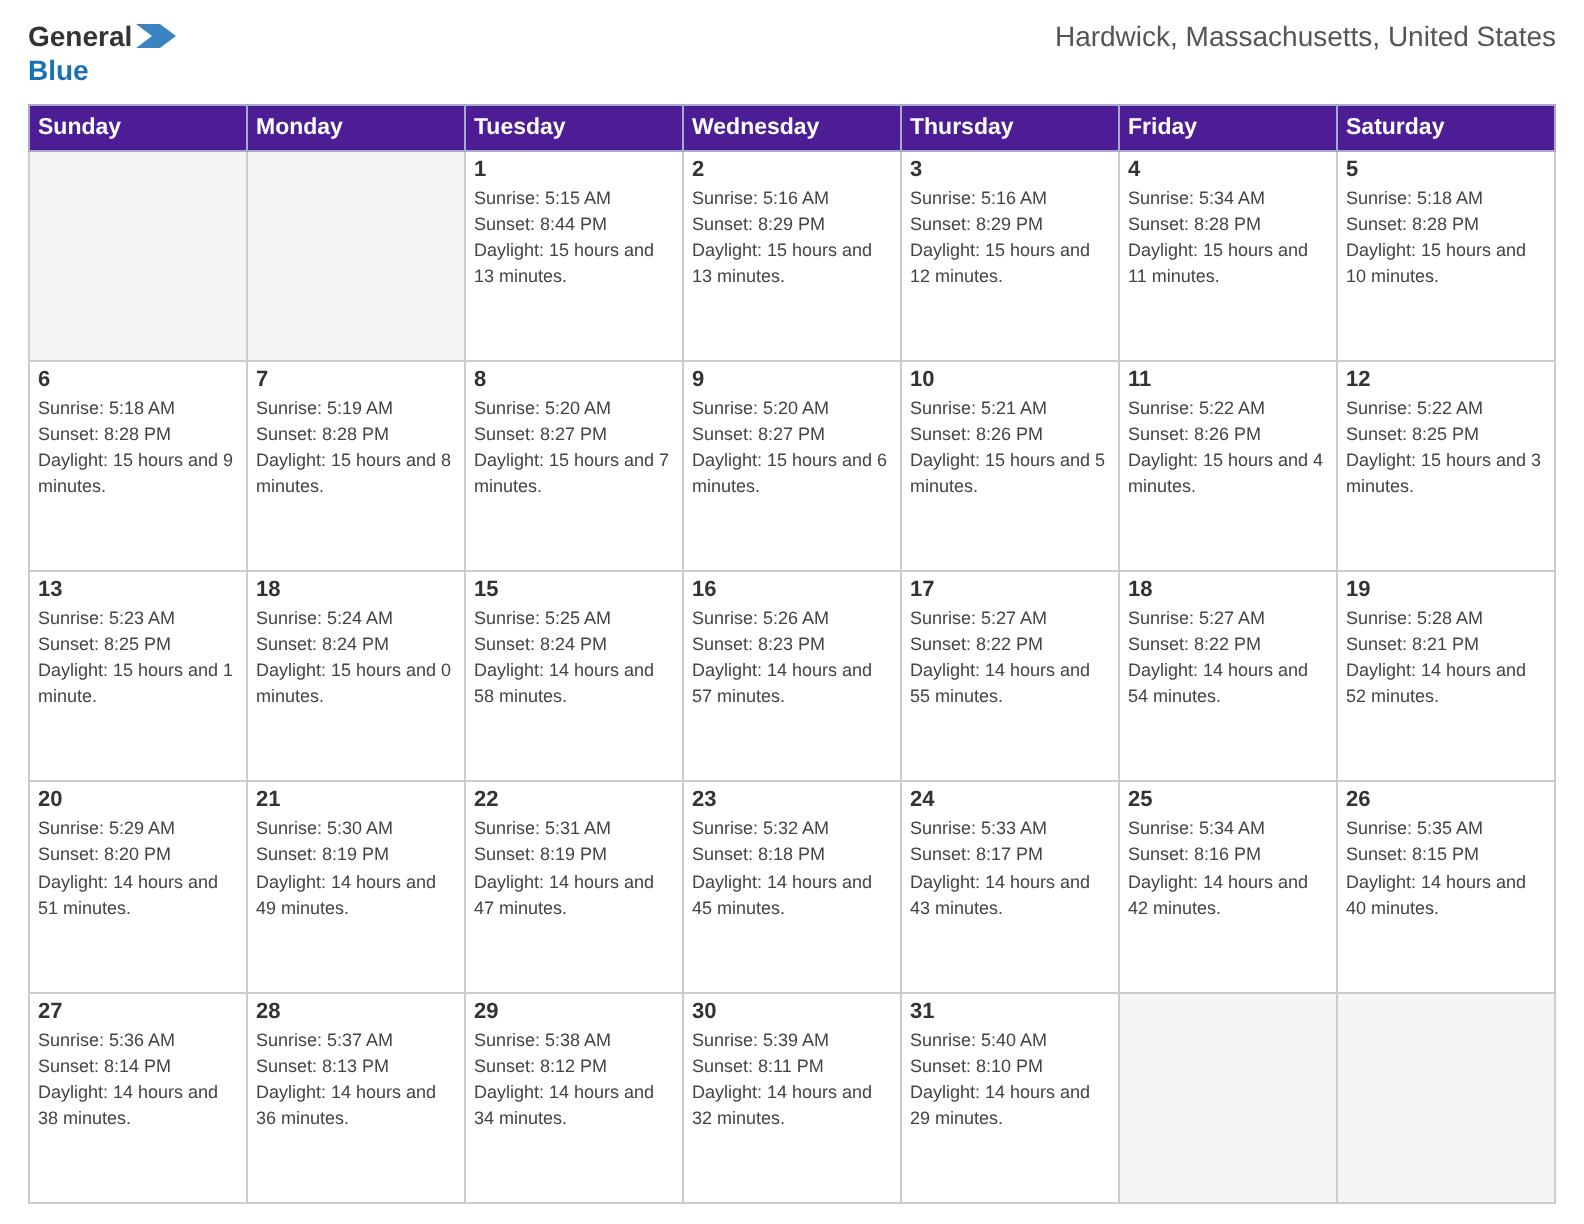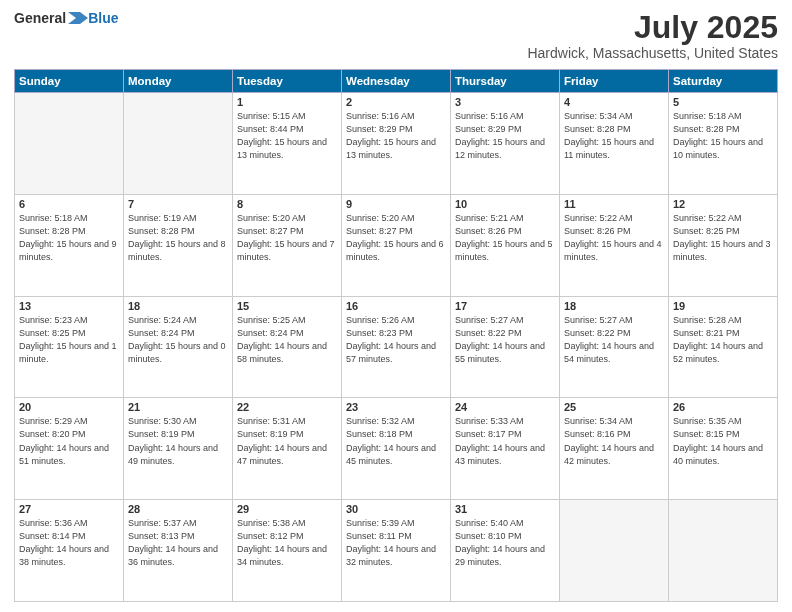--- a/index.html
+++ b/index.html
@@ -44,21 +44,21 @@
       padding-left: 18px;
     }
     .calendar {
       flex: 1;
       border: 1px solid #ccc;
       border-collapse: collapse;
       width: 100%;
       table-layout: fixed;
     }
     .calendar th {
-      background-color: #0369a1;
+      background-color: #4c1d95;
       color: #fff;
       font-size: 11.5px;
       font-weight: bold;
       padding: 5px 4px;
       text-align: left;
       border: 1px solid #aac;
     }
     .calendar td {
       border: 1px solid #ccc;
       vertical-align: top;
@@ -83,32 +83,31 @@
       color: #444;
       line-height: 1.45;
     }
   </style>
 </head>
 <body>
 
 <div class="page">
   <div class="header">
     <div class="logo">
-  <div style="display:flex;flex-direction:row;line-height:1.2;">
+  <div style="display:flex;flex-direction:column;line-height:1.2;">
     <div style="display:flex;align-items:center;gap:2px;">
       <span style="font-size:14px;font-weight:bold;color:#333;">General</span>
       <svg width="20" height="16" viewBox="0 0 20 16">
         <polygon points="0,2 12,2 20,8 12,14 0,14 8,8" fill="#1a6fb5" opacity="0.85"></polygon>
       </svg>
     </div>
     <span style="font-size:14px;font-weight:bold;color:#1a6fb5;">Blue</span>
   </div>
 </div>
     <div class="title-area">
-      <div class="calendar-title">July 2025</div>
       <div class="calendar-subtitle">Hardwick, Massachusetts, United States</div>
     </div>
   </div>
 
   <table class="calendar">
     <thead>
       <tr>
         <th>Sunday</th>
         <th>Monday</th>
         <th>Tuesday</th>

